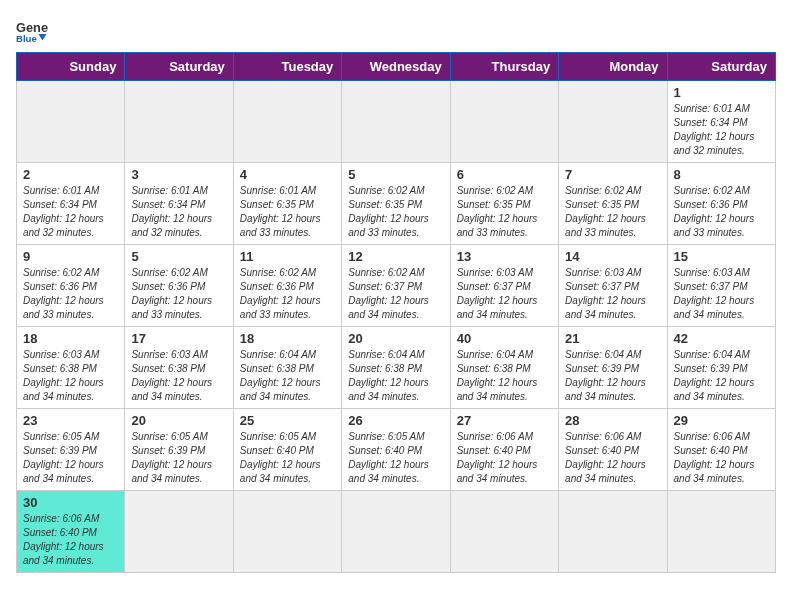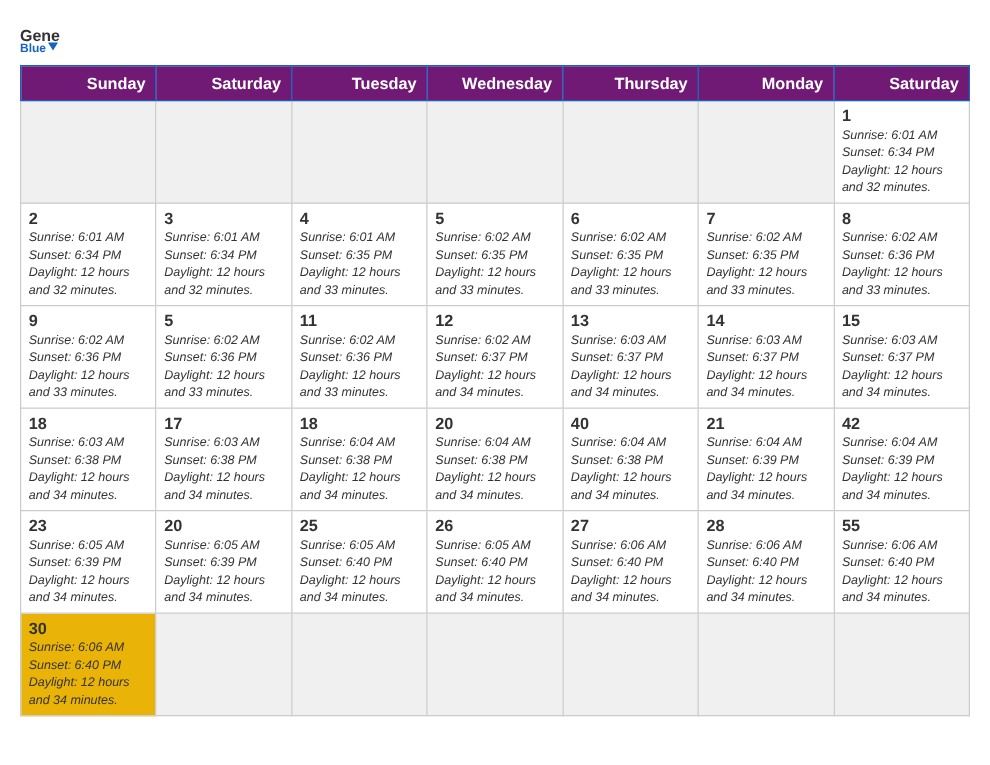--- a/index.html
+++ b/index.html
@@ -70,21 +70,21 @@
       display: block;
       margin-bottom: 2px;
     }
     .day-info {
       font-size: 10px;
       color: #333;
       line-height: 1.4;
       font-style: italic;
     }
     .last-row td {
-      background: #eab308;
+      background: #5eead4;
     }
   </style>
 </head>
 <body>
 
 <div class="header">
   <div class="logo">
     <svg class="logo-icon" viewBox="0 0 40 34" xmlns="http://www.w3.org/2000/svg">
       <text x="0" y="20" font-size="16" font-family="Arial" fill="#333" font-weight="bold">General</text>
       <polygon points="28,22 38,22 33,30" fill="#1565c0"></polygon>
@@ -227,21 +227,21 @@
         </td>
         <td>
           <span class="day-num">27</span>
           <div class="day-info">Sunrise: 6:06 AM<br>Sunset: 6:40 PM<br>Daylight: 12 hours and 34 minutes.</div>
         </td>
         <td>
           <span class="day-num">28</span>
           <div class="day-info">Sunrise: 6:06 AM<br>Sunset: 6:40 PM<br>Daylight: 12 hours and 34 minutes.</div>
         </td>
         <td>
-          <span class="day-num">55</span>
+          <span class="day-num">29</span>
           <div class="day-info">Sunrise: 6:06 AM<br>Sunset: 6:40 PM<br>Daylight: 12 hours and 34 minutes.</div>
         </td>
       </tr>
       <tr class="last-row">
         <td>
           <span class="day-num">30</span>
           <div class="day-info">Sunrise: 6:06 AM<br>Sunset: 6:40 PM<br>Daylight: 12 hours and 34 minutes.</div>
         </td>
         <td class="empty"></td>
         <td class="empty"></td>

